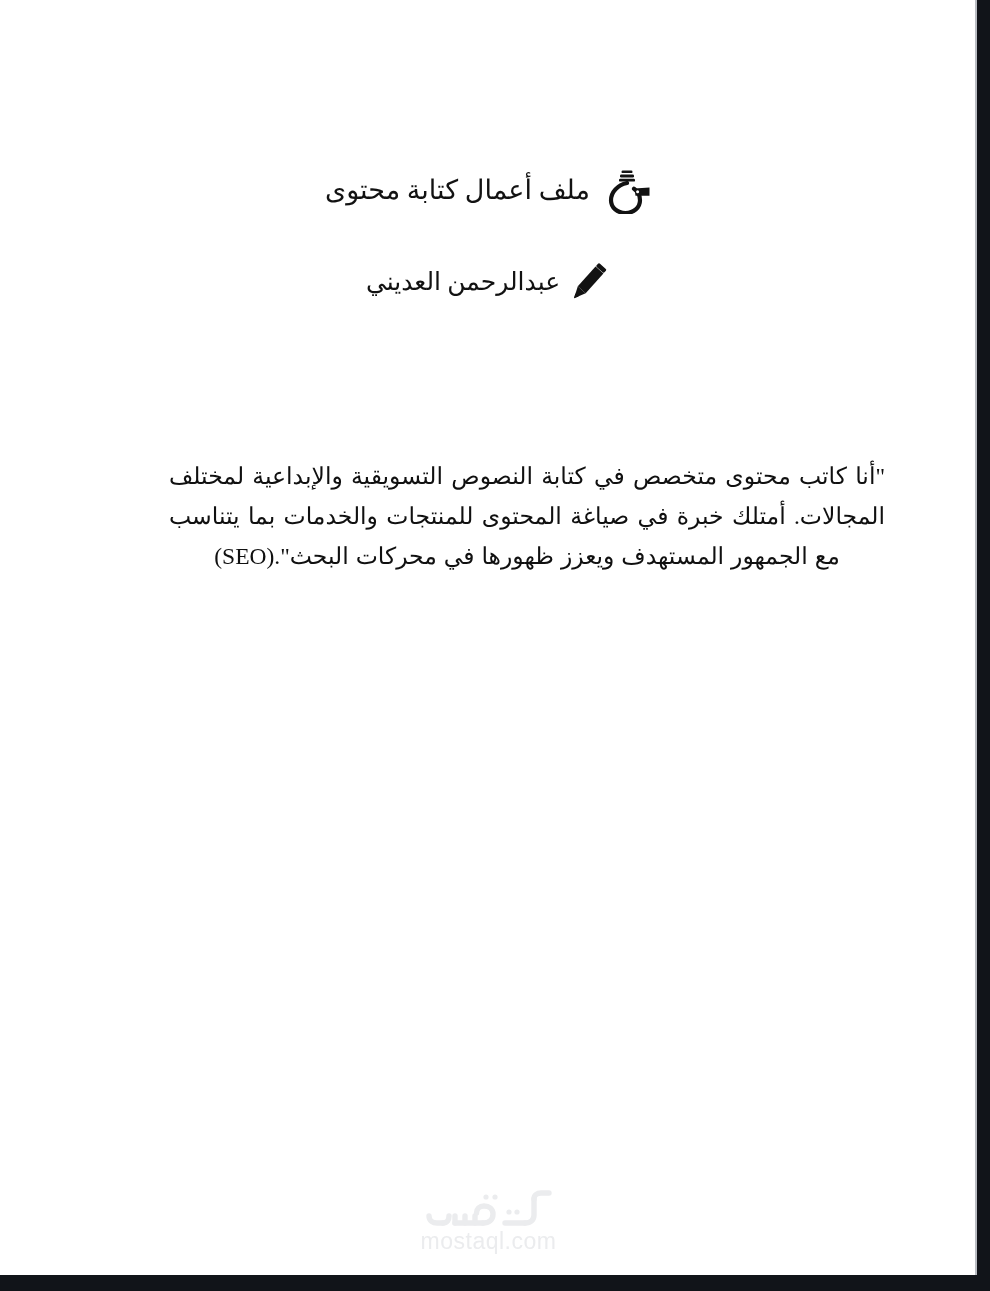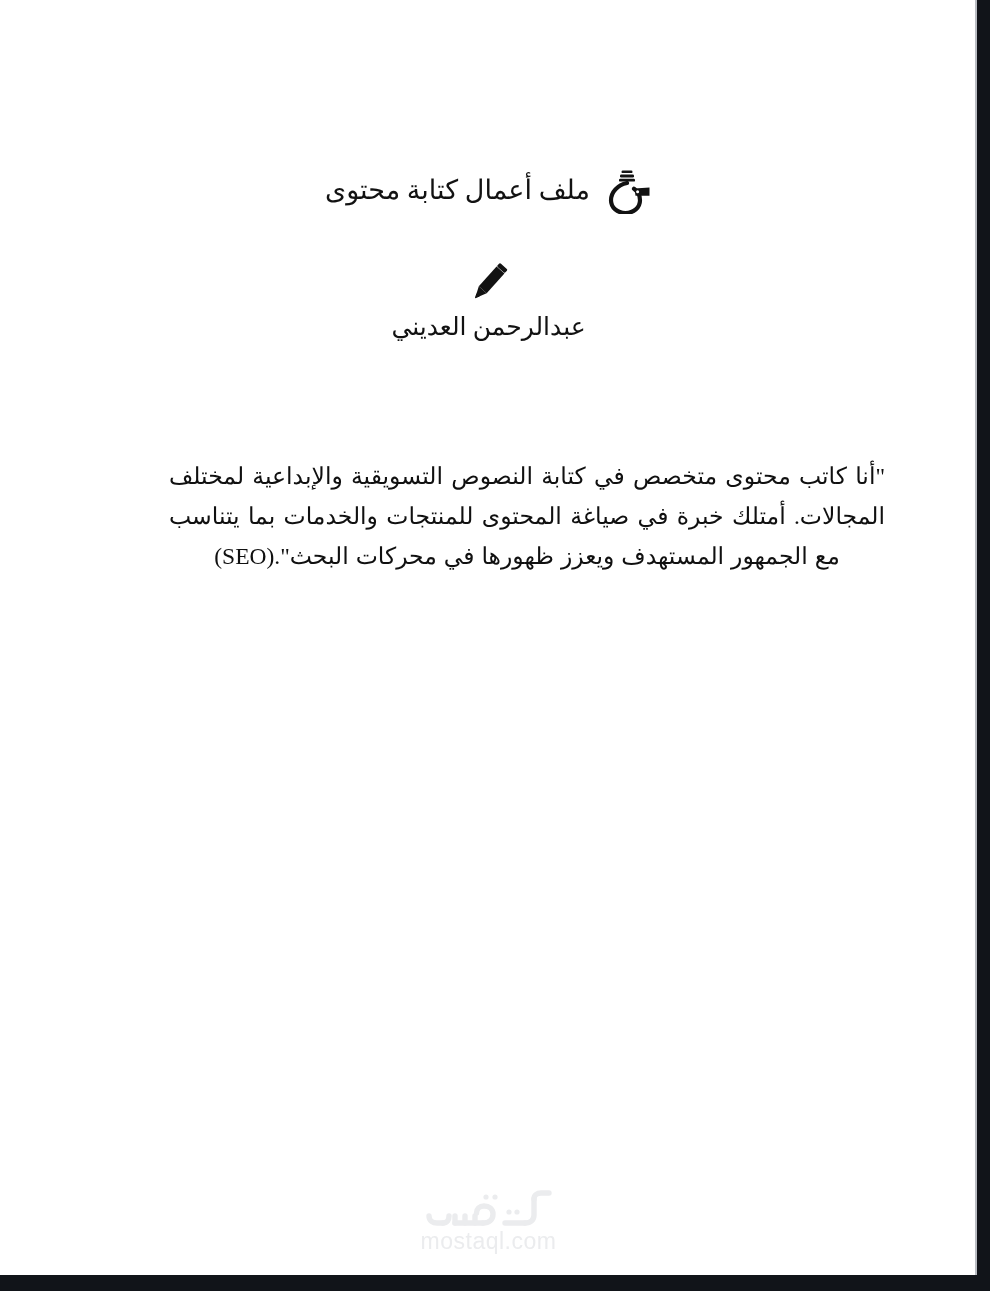--- a/index.html
+++ b/index.html
@@ -95,21 +95,20 @@
     flex: 0 0 auto;
   }
 
   
   .author-line {
     position: absolute;
     top: 258px;
     left: 0;
     width: 977px;
     display: flex;
-    flex-direction: column;
     align-items: center;
     justify-content: center;
     gap: 5px;
   }
   .author-text {
     font-family: "Liberation Serif", "DejaVu Serif", serif;
     font-size: 25px;
     line-height: 1.25;
     color: #121212;
     direction: rtl;

